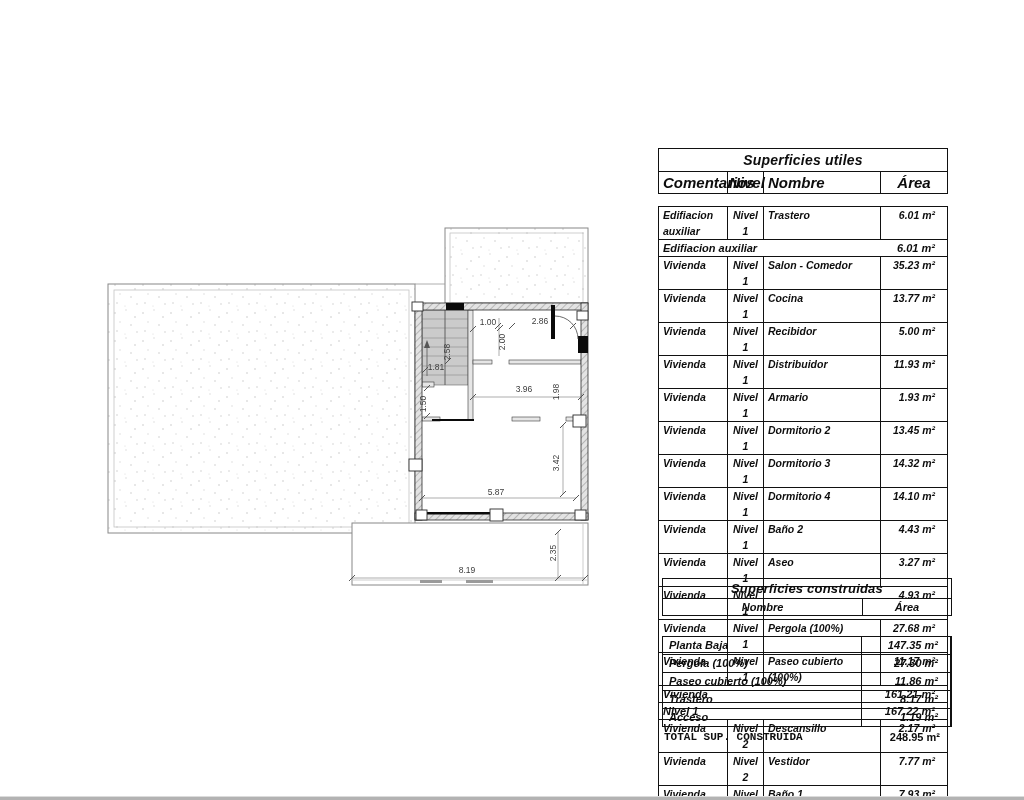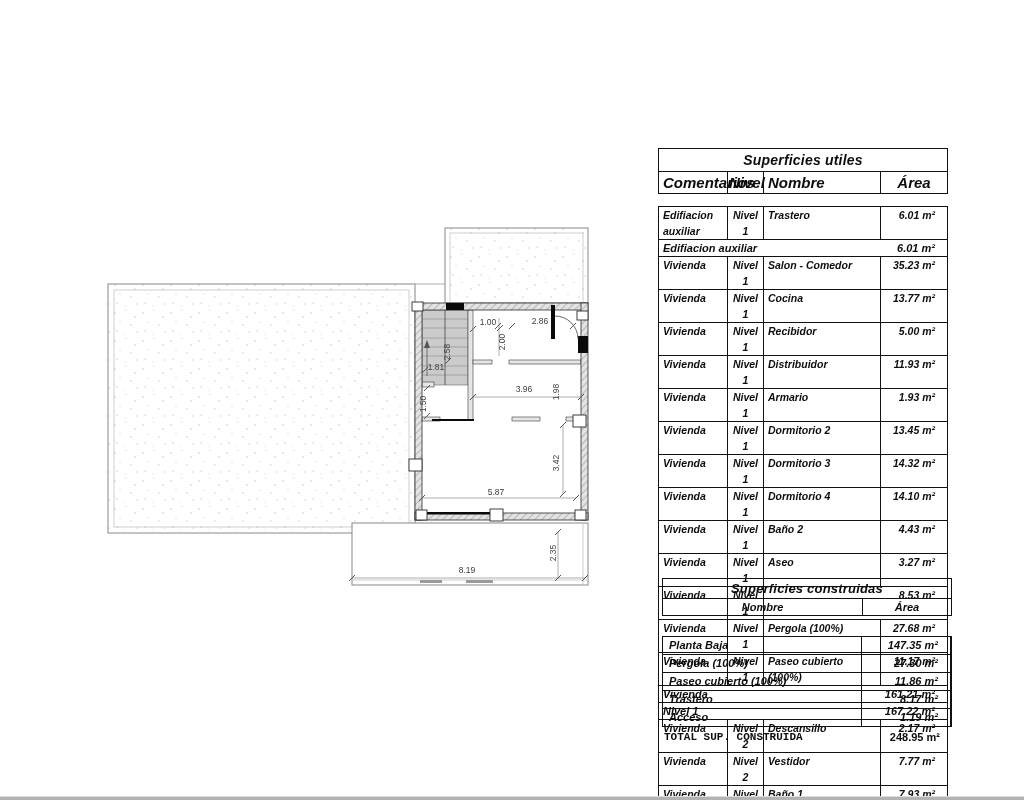--- a/index.html
+++ b/index.html
@@ -261,21 +261,21 @@
       </div>
       <div class="drow">
         <div class="dc w-c">Vivienda</div>
         <div class="dc w-n">Nivel 1</div>
         <div class="dc w-m">Aseo</div>
         <div class="dc a">3.27 m²</div>
       </div>
       <div class="drow">
         <div class="dc w-c">Vivienda</div>
         <div class="dc w-n">Nivel 1</div>
-        <div class="dc a">8.53 m²</div>
+        <div class="dc a">4.93 m²</div>
       </div>
       <div class="drow">
         <div class="dc w-c">Vivienda</div>
         <div class="dc w-n">Nivel 1</div>
         <div class="dc w-m">Pergola (100%)</div>
         <div class="dc a">27.68 m²</div>
       </div>
       <div class="drow">
         <div class="dc w-c">Vivienda</div>
         <div class="dc w-n">Nivel 1</div>

